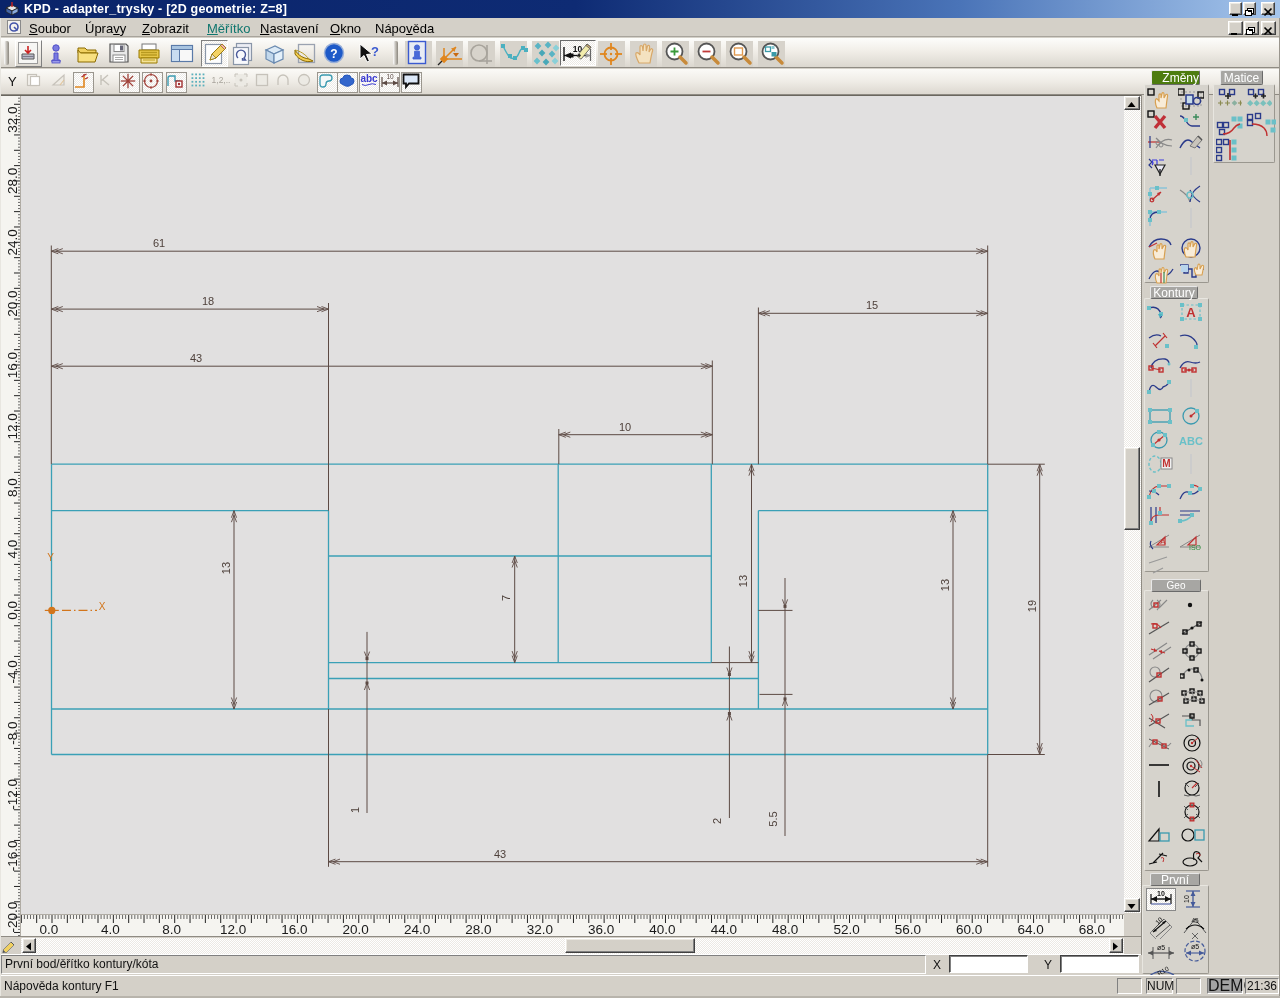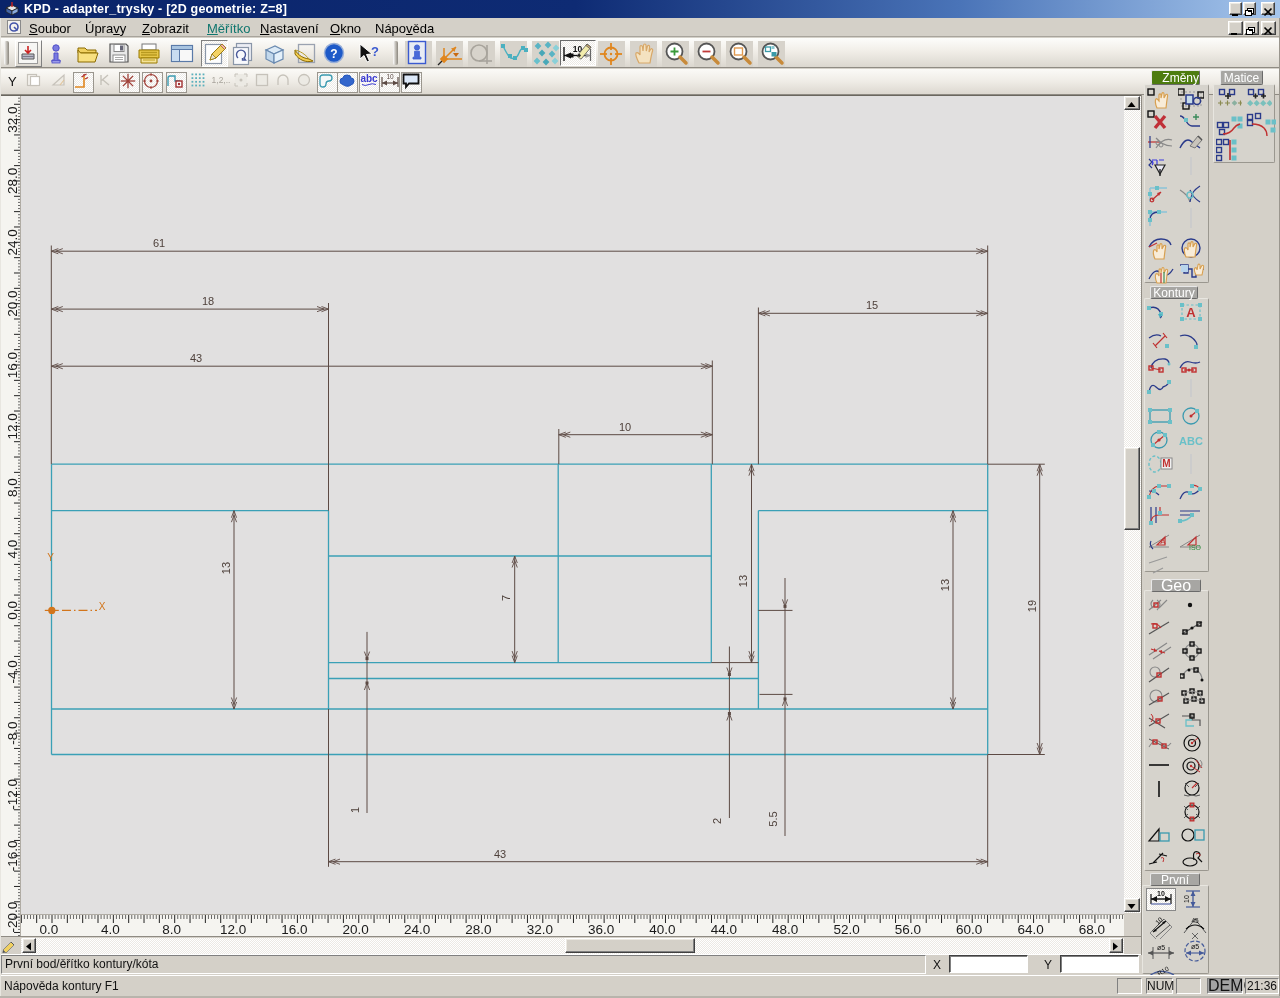--- a/index.html
+++ b/index.html
@@ -1140,21 +1140,21 @@
     </svg></div>
 <div class="abs" style="left:1142px;top:95px;width:138px;height:860px;background:#d4d0c8;"></div>
 <div class="abs" style="left:1141px;top:95px;width:1px;height:860px;background:#8f8b83;"></div>
 <div class="abs" style="left:1144px;top:84px;width:65px;height:199px;background:#d6d3cc;border:1px solid #9a978f;border-top-color:#e8e6e0;border-left-color:#e8e6e0;border-radius:2px;"></div>
 <div class="abs" style="left:1151px;top:70px;width:49px;height:15px;background:#4d7c0f;border-top:1px solid #e8e8e8;border-left:1px solid #e8e8e8;border-right:1px solid #6a6a6a;border-bottom:1px solid #6a6a6a;border-radius:2px;color:#fff;font-size:12px;text-align:right;line-height:14px;">Změny</div>
 <div class="abs" style="left:1213px;top:84px;width:62px;height:79px;background:#d6d3cc;border:1px solid #9a978f;border-top-color:#e8e6e0;border-left-color:#e8e6e0;border-radius:2px;"></div>
 <div class="abs" style="left:1220px;top:70px;width:43px;height:15px;background:#a7a6a3;border-top:1px solid #e8e8e8;border-left:1px solid #e8e8e8;border-right:1px solid #6a6a6a;border-bottom:1px solid #6a6a6a;border-radius:2px;color:#fff;font-size:12px;text-align:center;line-height:14px;">Matice</div>
 <div class="abs" style="left:1144px;top:298px;width:65px;height:274px;background:#d6d3cc;border:1px solid #9a978f;border-top-color:#e8e6e0;border-left-color:#e8e6e0;border-radius:2px;"></div>
 <div class="abs" style="left:1150px;top:286px;width:48px;height:13px;background:#a7a6a3;border-top:1px solid #e8e8e8;border-left:1px solid #e8e8e8;border-right:1px solid #6a6a6a;border-bottom:1px solid #6a6a6a;border-radius:2px;color:#fff;font-size:12px;text-align:center;line-height:12px;">Kontury</div>
 <div class="abs" style="left:1144px;top:590px;width:65px;height:281px;background:#d6d3cc;border:1px solid #9a978f;border-top-color:#e8e6e0;border-left-color:#e8e6e0;border-radius:2px;"></div>
-<div class="abs" style="left:1151px;top:579px;width:50px;height:13px;background:#a7a6a3;border-top:1px solid #e8e8e8;border-left:1px solid #e8e8e8;border-right:1px solid #6a6a6a;border-bottom:1px solid #6a6a6a;border-radius:2px;color:#fff;font-size:16px;text-align:center;line-height:12px;">Geo</div>
+<div class="abs" style="left:1151px;top:579px;width:50px;height:13px;background:#a7a6a3;border-top:1px solid #e8e8e8;border-left:1px solid #e8e8e8;border-right:1px solid #6a6a6a;border-bottom:1px solid #6a6a6a;border-radius:2px;color:#fff;font-size:10px;text-align:center;line-height:12px;">Geo</div>
 <div class="abs" style="left:1142px;top:885px;width:67px;height:89px;background:#d6d3cc;border:1px solid #9a978f;border-top-color:#e8e6e0;border-left-color:#e8e6e0;border-radius:2px;"></div>
 <div class="abs" style="left:1150px;top:873px;width:50px;height:13px;background:#a7a6a3;border-top:1px solid #e8e8e8;border-left:1px solid #e8e8e8;border-right:1px solid #6a6a6a;border-bottom:1px solid #6a6a6a;border-radius:2px;color:#fff;font-size:12px;text-align:center;line-height:12px;">První</div>
 <div class="abs" style="left:1147px;top:88px;width:26px;height:22px;"><svg width="26" height="22" viewBox="0 0 26 22" style="">
       <rect x="1.0" y="1.0" width="6" height="6" fill="none" stroke="#111" stroke-width="1.4"></rect>
       <path d="M10 20 C8 16 8 12 9 11 C10 10 11 12 12 13 L12 7 C12 5.5 14 5.5 14 7 L14 10 L15 5.5 C15.3 4 17 4.3 17 6 L17 10 L18.6 7 C19.4 5.6 21 6.4 20.6 8 C20 11 19.6 15 19 20 Z" stroke="#d8a050" stroke-width="1.2" fill="#f8ecd8"></path>
     </svg></div>
 <div class="abs" style="left:1178px;top:88px;width:26px;height:22px;"><svg width="26" height="22" viewBox="0 0 26 22" style="">
       <rect x="3" y="4" width="20" height="14" fill="none" stroke="#999" stroke-width="1" stroke-dasharray="2 2"></rect>
       <rect x="0.0" y="1.0" width="6" height="6" fill="none" stroke="#111" stroke-width="1.4"></rect>
       <rect x="20.0" y="4.0" width="6" height="6" fill="none" stroke="#111" stroke-width="1.4"></rect>

